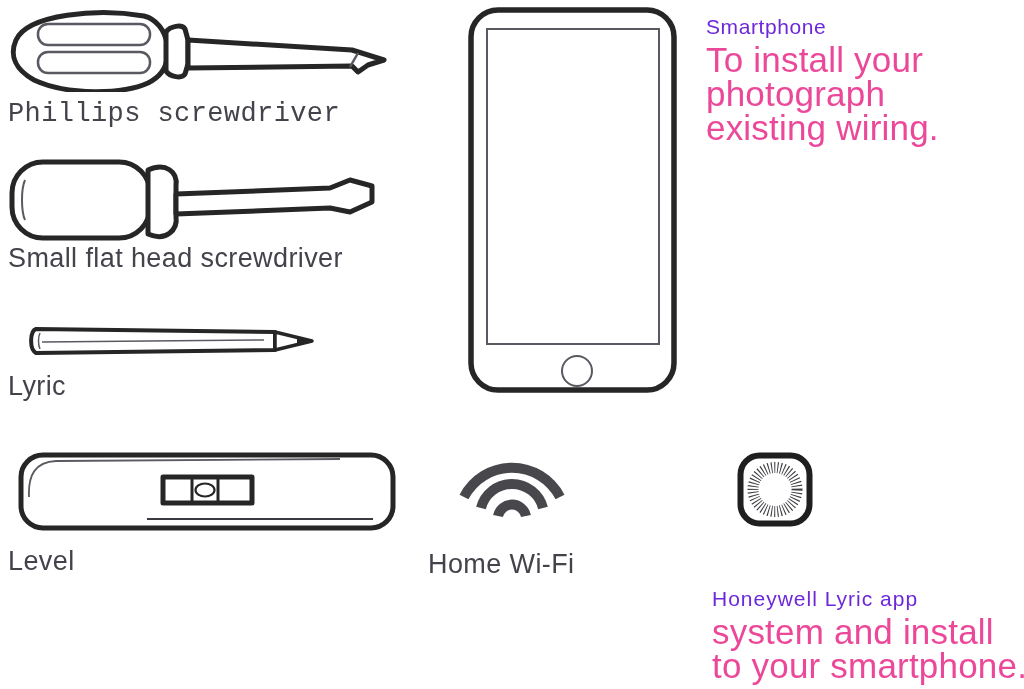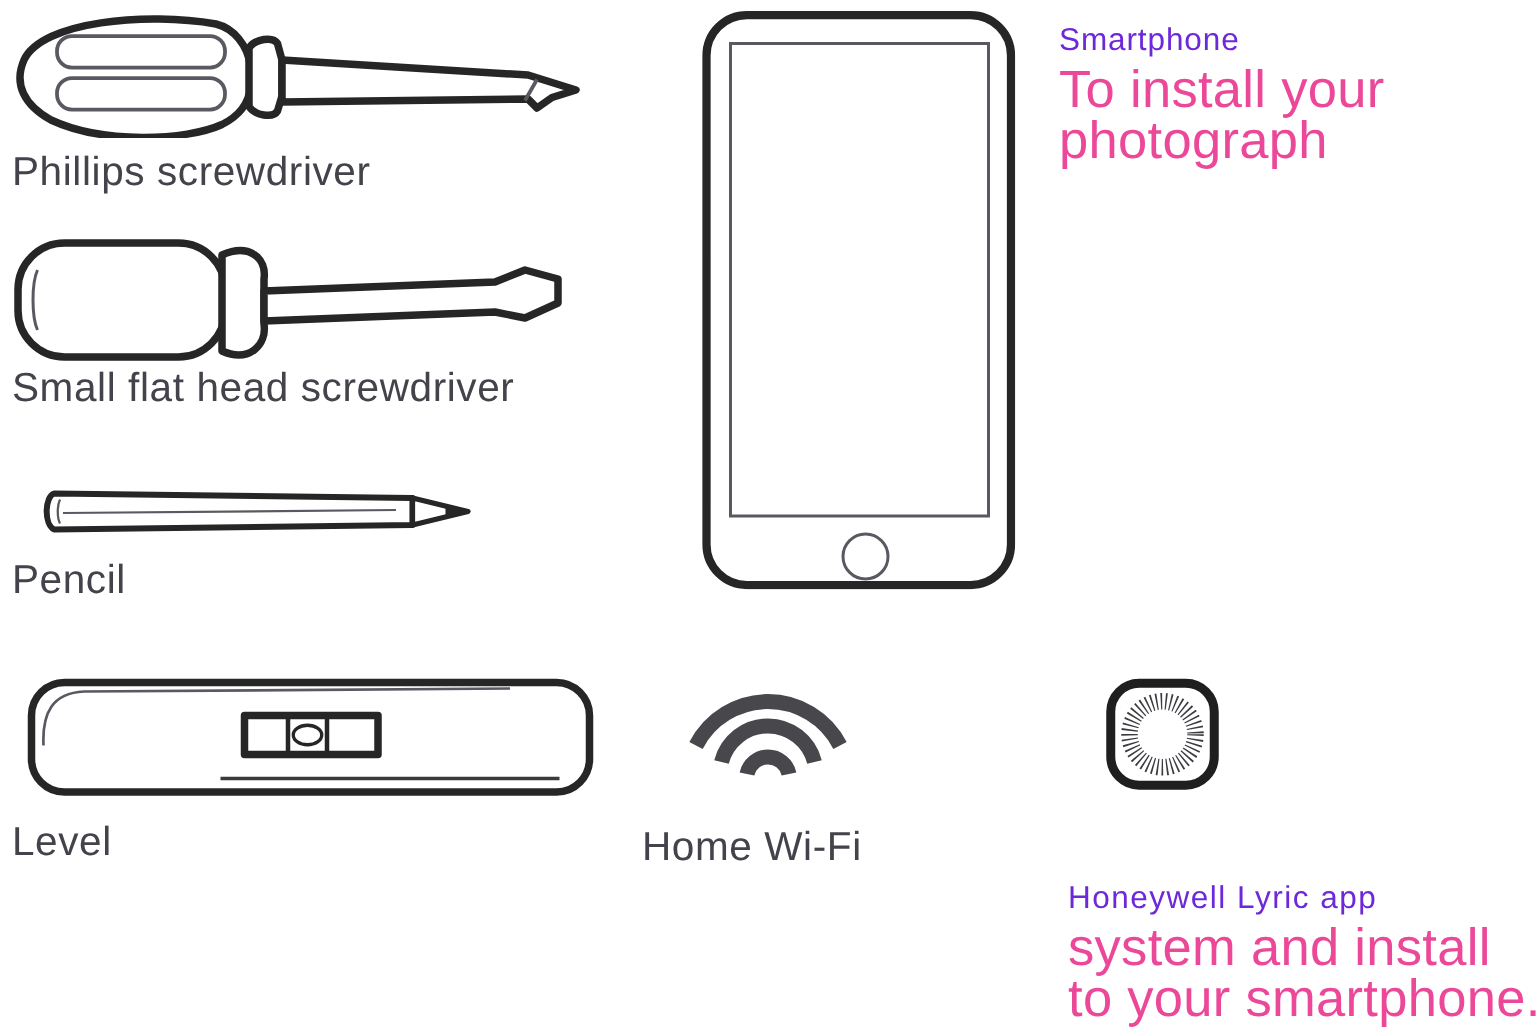--- a/index.html
+++ b/index.html
@@ -46,38 +46,38 @@
 <body>
 
 <svg class="abs" style="left:6px; top:8px;" width="386" height="84" viewBox="0 0 386 84">
   <path class="stroke" stroke-width="5" d="M138,8 C92,0 22,6 10,32 C3,48 10,62 28,72 C62,88 118,86 142,75 C154,69 160,60 161,50 L161,36 C159,22 150,11 138,8 Z"></path>
   <path class="stroke" stroke-width="5" d="M160,24 C164,18 176,16 179,21 L182,32 L182,56 L179,66 C176,71 164,69 160,63 Z"></path>
   <path class="stroke" stroke-width="5" d="M182,32 L346,42 L378,52 L362,57 L352,64 L346,58 L182,60 Z"></path>
   <path class="thin" stroke-width="2.5" d="M352,45 L344,59"></path>
   <rect class="thin" stroke-width="2.5" x="32" y="16" width="112" height="21" rx="10"></rect>
   <rect class="thin" stroke-width="2.5" x="32" y="44" width="112" height="21" rx="10"></rect>
 </svg>
-<div class="label" style="left:8px; top:98px;">Phillips screwdriver</div>
+<div class="label" style="left:8px; top:98px;font-family:Liberation Mono, monospace;">Phillips screwdriver</div>
 
 <svg class="abs" style="left:8px; top:156px;" width="368" height="88" viewBox="0 0 368 88">
   <rect class="stroke" stroke-width="5" x="4" y="6" width="138" height="76" rx="31"></rect>
   <path class="thin" stroke-width="2" d="M17,24 C13,33 13,55 17,64"></path>
   <path class="stroke" stroke-width="5" d="M140,14 C158,6 170,16 168,30 L168,60 C170,74 158,86 140,78 Z"></path>
   <path class="stroke" stroke-width="5" d="M168,38 L322,32 L342,24 L364,30 L364,46 L342,56 L322,52 L168,58 Z"></path>
 </svg>
 <div class="label" style="left:8px; top:242px;">Small flat head screwdriver</div>
 
 <svg class="abs" style="left:26px; top:325px;" width="290" height="32" viewBox="0 0 290 32">
   <path class="stroke" stroke-width="4" d="M10,4 C4,6 3,24 10,28 L249,25 L249,7 Z"></path>
   <path class="stroke" stroke-width="3.5" d="M249,7 L286,16 L249,25 Z"></path>
   <path d="M271,11 L286,16 L271,21 Z" fill="#262626"></path>
   <path class="thin" stroke-width="1.5" d="M14,8 C12,12 12,20 14,24"></path>
   <path class="thin" stroke-width="1.5" d="M16,17 L238,15"></path>
 </svg>
-<div class="label" style="left:8px; top:370px;">Pencil</div>
+<div class="label" style="left:8px; top:370px;">Lyric</div>
 
 <svg class="abs" style="left:18px; top:451px;" width="379" height="80" viewBox="0 0 379 80">
   <rect class="stroke" stroke-width="5" x="3" y="4" width="372" height="73" rx="22"></rect>
   <path class="thin" stroke-width="1.8" d="M11,46 C10,24 17,11 38,10 L322,8"></path>
   <rect class="stroke" stroke-width="5" x="145" y="26" width="89" height="26"></rect>
   <line x1="174" y1="28" x2="174" y2="50" stroke="#262626" stroke-width="3"></line>
   <line x1="200" y1="28" x2="200" y2="50" stroke="#262626" stroke-width="3"></line>
   <ellipse cx="187" cy="39" rx="9.5" ry="6.5" fill="none" stroke="#262626" stroke-width="2.2"></ellipse>
   <line x1="129" y1="68" x2="355" y2="68" stroke="#3a393f" stroke-width="2.2"></line>
 </svg>
@@ -95,20 +95,21 @@
   <path d="M42,55 A14.3,14.3 0 0 1 70,55" fill="none" stroke="#48474b" stroke-width="10"></path>
 </svg>
 <div class="label" style="left:428px; top:547px; line-height:35px;">
   <div>Home Wi-Fi</div>
 </div>
 
 <div class="abs" style="left:706px; top:10px;">
   <div class="heading">Smartphone</div>
   <div class="desc-line">To install your</div>
   <div class="desc-line">photograph</div>
+  <div class="desc-line">existing wiring.</div>
 </div>
 
 <svg class="abs" style="left:737px; top:452px;" width="76" height="75" viewBox="0 0 76 75">
   <rect x="3.5" y="3.5" width="69" height="68" rx="19" fill="#ffffff" stroke="#1f1f1f" stroke-width="6"></rect>
   <circle cx="38" cy="37.5" r="22" fill="none" stroke="#3c3b40" stroke-width="11" stroke-dasharray="1,2.1"></circle>
 </svg>
 
 <div class="abs" style="left:712px; top:546px;margin-top:36px;">
   <div class="heading" style="letter-spacing:1px;">Honeywell Lyric app</div>
   <div class="desc-line">system and install</div>

